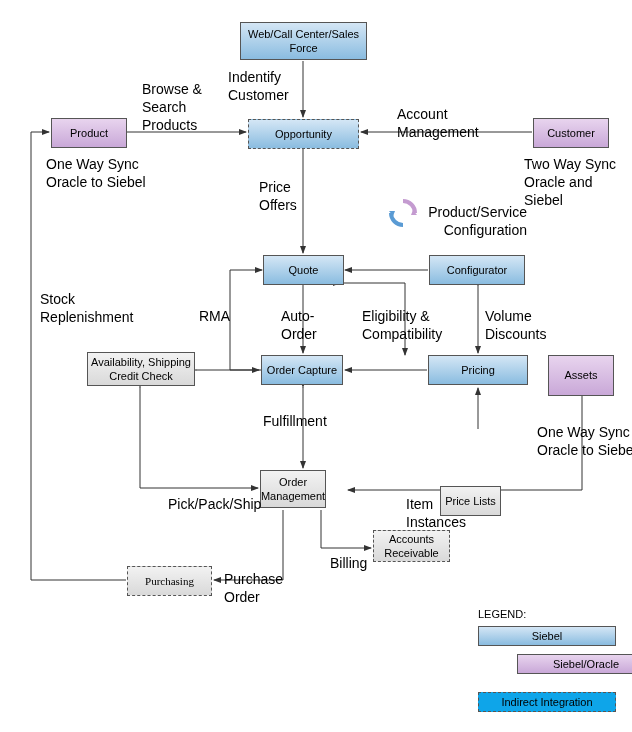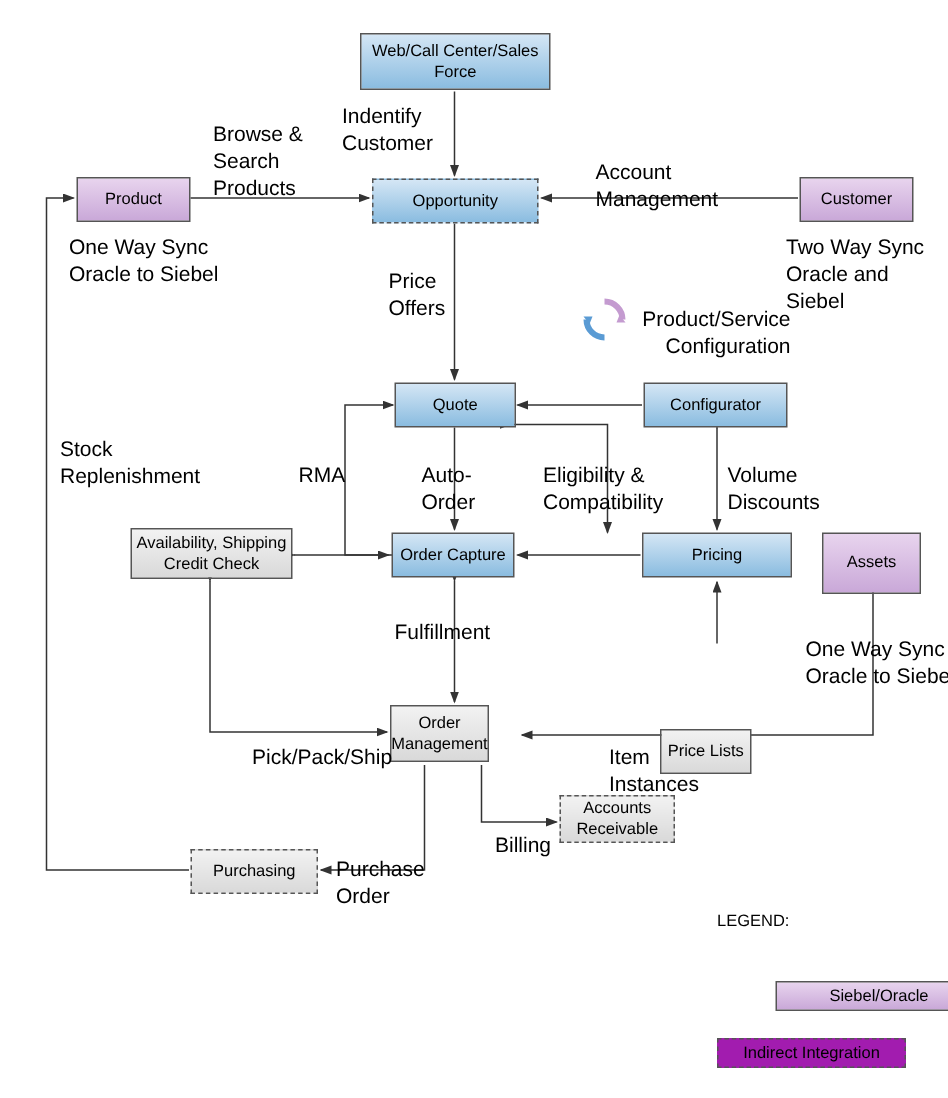--- a/index.html
+++ b/index.html
@@ -68,21 +68,21 @@
 <div class="box siebel-oracle" style="left:533px; top:118px; width:76px; height:30px;">Customer</div>
 <div class="box siebel" style="left:263px; top:255px; width:81px; height:30px;">Quote</div>
 <div class="box siebel" style="left:429px; top:255px; width:96px; height:30px;">Configurator</div>
 <div class="box oracle" style="left:87px; top:352px; width:108px; height:34px;">Availability, Shipping Credit Check</div>
 <div class="box siebel" style="left:261px; top:355px; width:82px; height:30px;">Order Capture</div>
 <div class="box siebel" style="left:428px; top:355px; width:100px; height:30px;">Pricing</div>
 <div class="box siebel-oracle" style="left:548px; top:355px; width:66px; height:41px;">Assets</div>
 <div class="box oracle" style="left:440px; top:442px; width:61px; height:30px;margin-top:44px;">Price Lists</div>
 <div class="box oracle" style="left:260px; top:470px; width:66px; height:38px;">Order Management</div>
 <div class="box oracle dashed" style="left:373px; top:530px; width:77px; height:32px;">Accounts Receivable</div>
-<div class="box oracle dashed" style="left:127px; top:566px; width:85px; height:30px;">Purchasing</div>
+<div class="box oracle dashed" style="left:127px; top:566px; width:85px; height:30px;font-family:Liberation Serif, serif;">Purchasing</div>
 
 <div class="label" style="left:228px; top:68px; width:100px;">Indentify Customer</div>
 <div class="label" style="left:142px; top:80px; width:60px;">Browse &amp; Search Products</div>
 <div class="label" style="left:397px; top:105px; width:80px;">Account Management</div>
 <div class="label" style="left:259px; top:178px; width:70px;">Price Offers</div>
 <div class="label" style="left:427px; top:203px; width:100px;text-align:right;">Product/Service Configuration</div>
 <div class="label" style="left:281px; top:307px; width:60px;">Auto-Order</div>
 <div class="label" style="left:199px; top:307px; width:30px;">RMA</div>
 <div class="label" style="left:485px; top:307px; width:60px;">Volume Discounts</div>
 <div class="label" style="left:362px; top:307px; width:80px;">Eligibility &amp; Compatibility</div>
@@ -101,15 +101,16 @@
   <svg viewBox="0 0 40 35">
     <path d="M20 3 A12 12 0 0 1 32 15" stroke="#c49bd0" stroke-width="4" fill="none"></path>
     <path d="M30 12 L34 17 L28 17 z" fill="#c49bd0"></path>
     <path d="M20 27 A12 12 0 0 1 8 15" stroke="#5a9bd4" stroke-width="4" fill="none"></path>
     <path d="M10 18 L6 13 L12 13 z" fill="#5a9bd4"></path>
   </svg>
 </div>
 
 <div class="legend-box" style="left:478px; top:608px; width:140px; height:110px; border:none;">
   <div class="legend-title" style="left:0; top:0;">LEGEND:</div>
+  <div class="box siebel" style="left:0; top:18px; width:138px; height:20px;">Siebel</div>
   <div class="box siebel-oracle" style="left:0; top:46px; width:138px; height:20px;margin-left:39px;">Siebel/Oracle</div>
-  <div class="box dashed" style="left:0; top:84px; width:126px; height:20px; background:#a21caf;">Indirect Integration</div>
+  <div class="box dashed" style="left:0; top:84px; width:138px; height:20px; background:#0ea5e9;">Indirect Integration</div>
 </div>
 
 </body></html>

